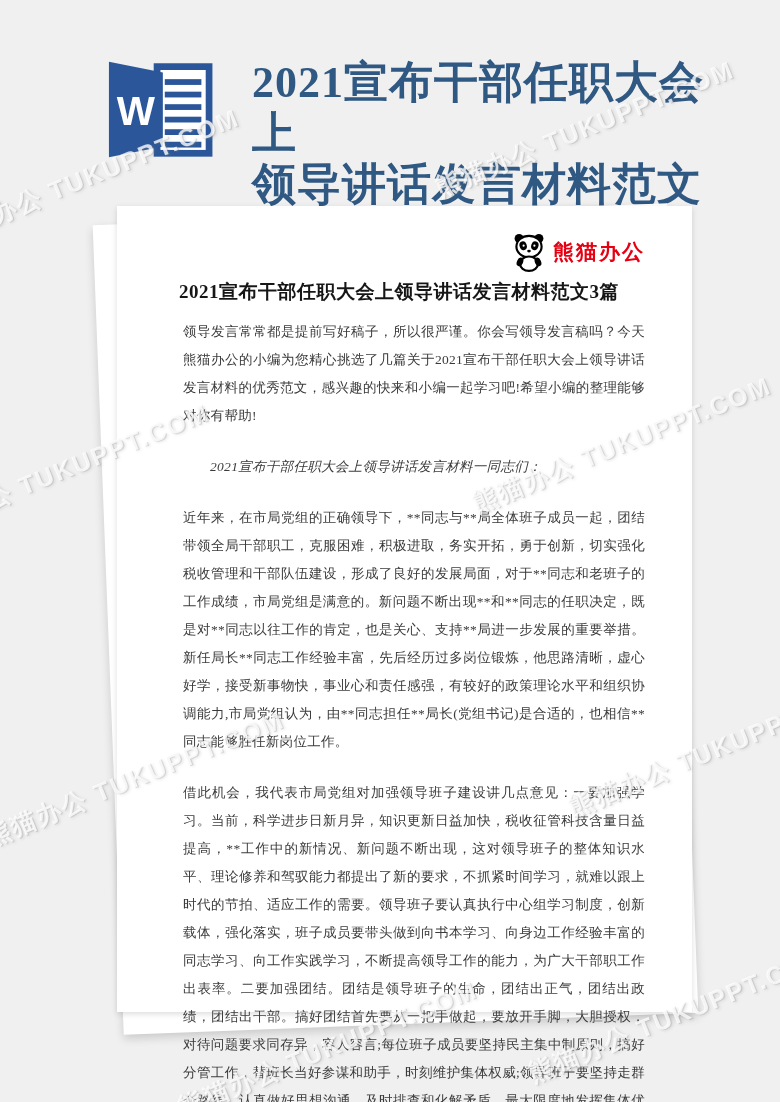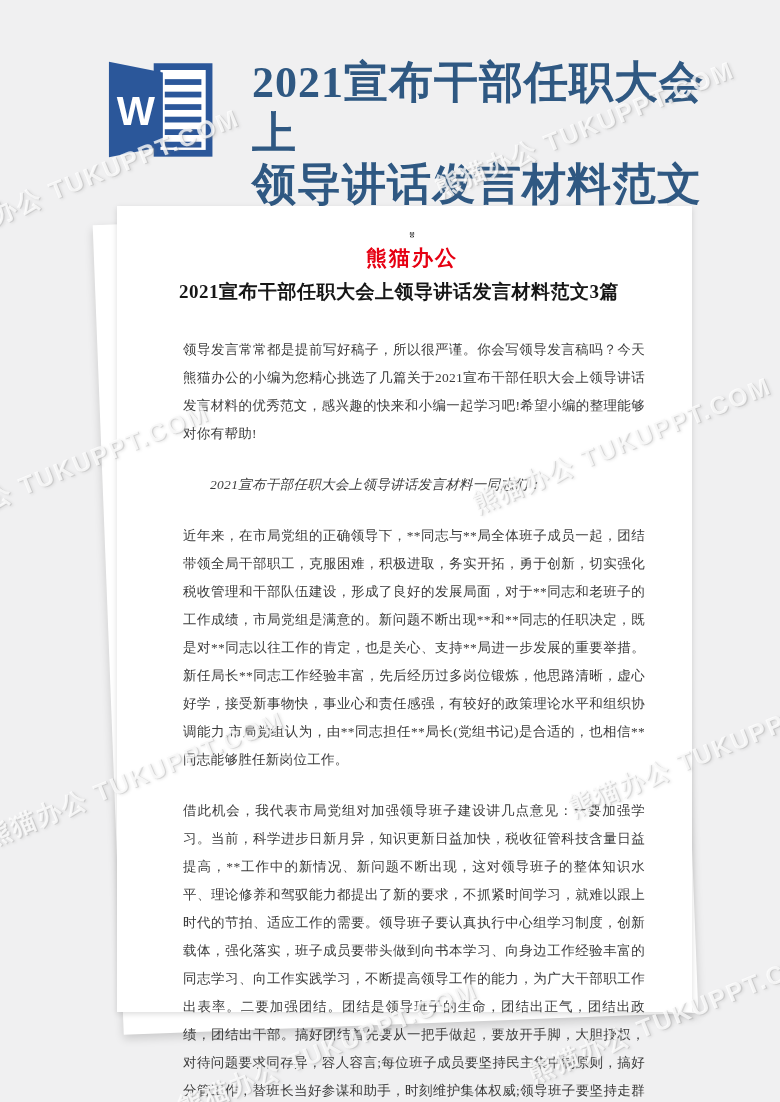--- a/index.html
+++ b/index.html
@@ -22,29 +22,29 @@
     background:#ffffff;transform:rotate(-2.2deg);
     box-shadow:0 4px 10px rgba(0,0,0,0.16);
   }
   .page-front{
     position:absolute;left:117px;top:206px;width:575px;height:806px;
     background:#ffffff;box-shadow:0 2px 6px rgba(0,0,0,0.14);
     box-sizing:border-box;padding:26px 47px 0 62px;
   }
   .logo-row{
     display:flex;justify-content:flex-end;align-items:center;
-    gap:6px;height:40px;margin-bottom:4px;flex-direction:column;
+    gap:6px;height:40px;margin-bottom:4px;
   }
   .brand-name{
     font-family:"Liberation Sans","DejaVu Sans",sans-serif;
     font-weight:800;font-size:21px;color:#e60012;letter-spacing:2px;
   }
   .doc-title{
     font-size:19px;line-height:32px;color:#161616;font-weight:600;
-    margin:4px 0 28px 0;letter-spacing:0.5px;
+    margin:4px 0 10px 0;letter-spacing:0.5px;
   }
   .doc-body p{
     margin:0 0 23px 4px;font-size:13.5px;line-height:28px;color:#3b3b3b;
     text-align:justify;letter-spacing:0.3px;
   }
   .doc-body p.indent{text-indent:2em;font-style:italic;}
   
   .watermark-layer{position:absolute;left:0;top:0;width:780px;height:1102px;pointer-events:none;z-index:9;}
   .wm{
     position:absolute;white-space:nowrap;transform:rotate(-22deg);

